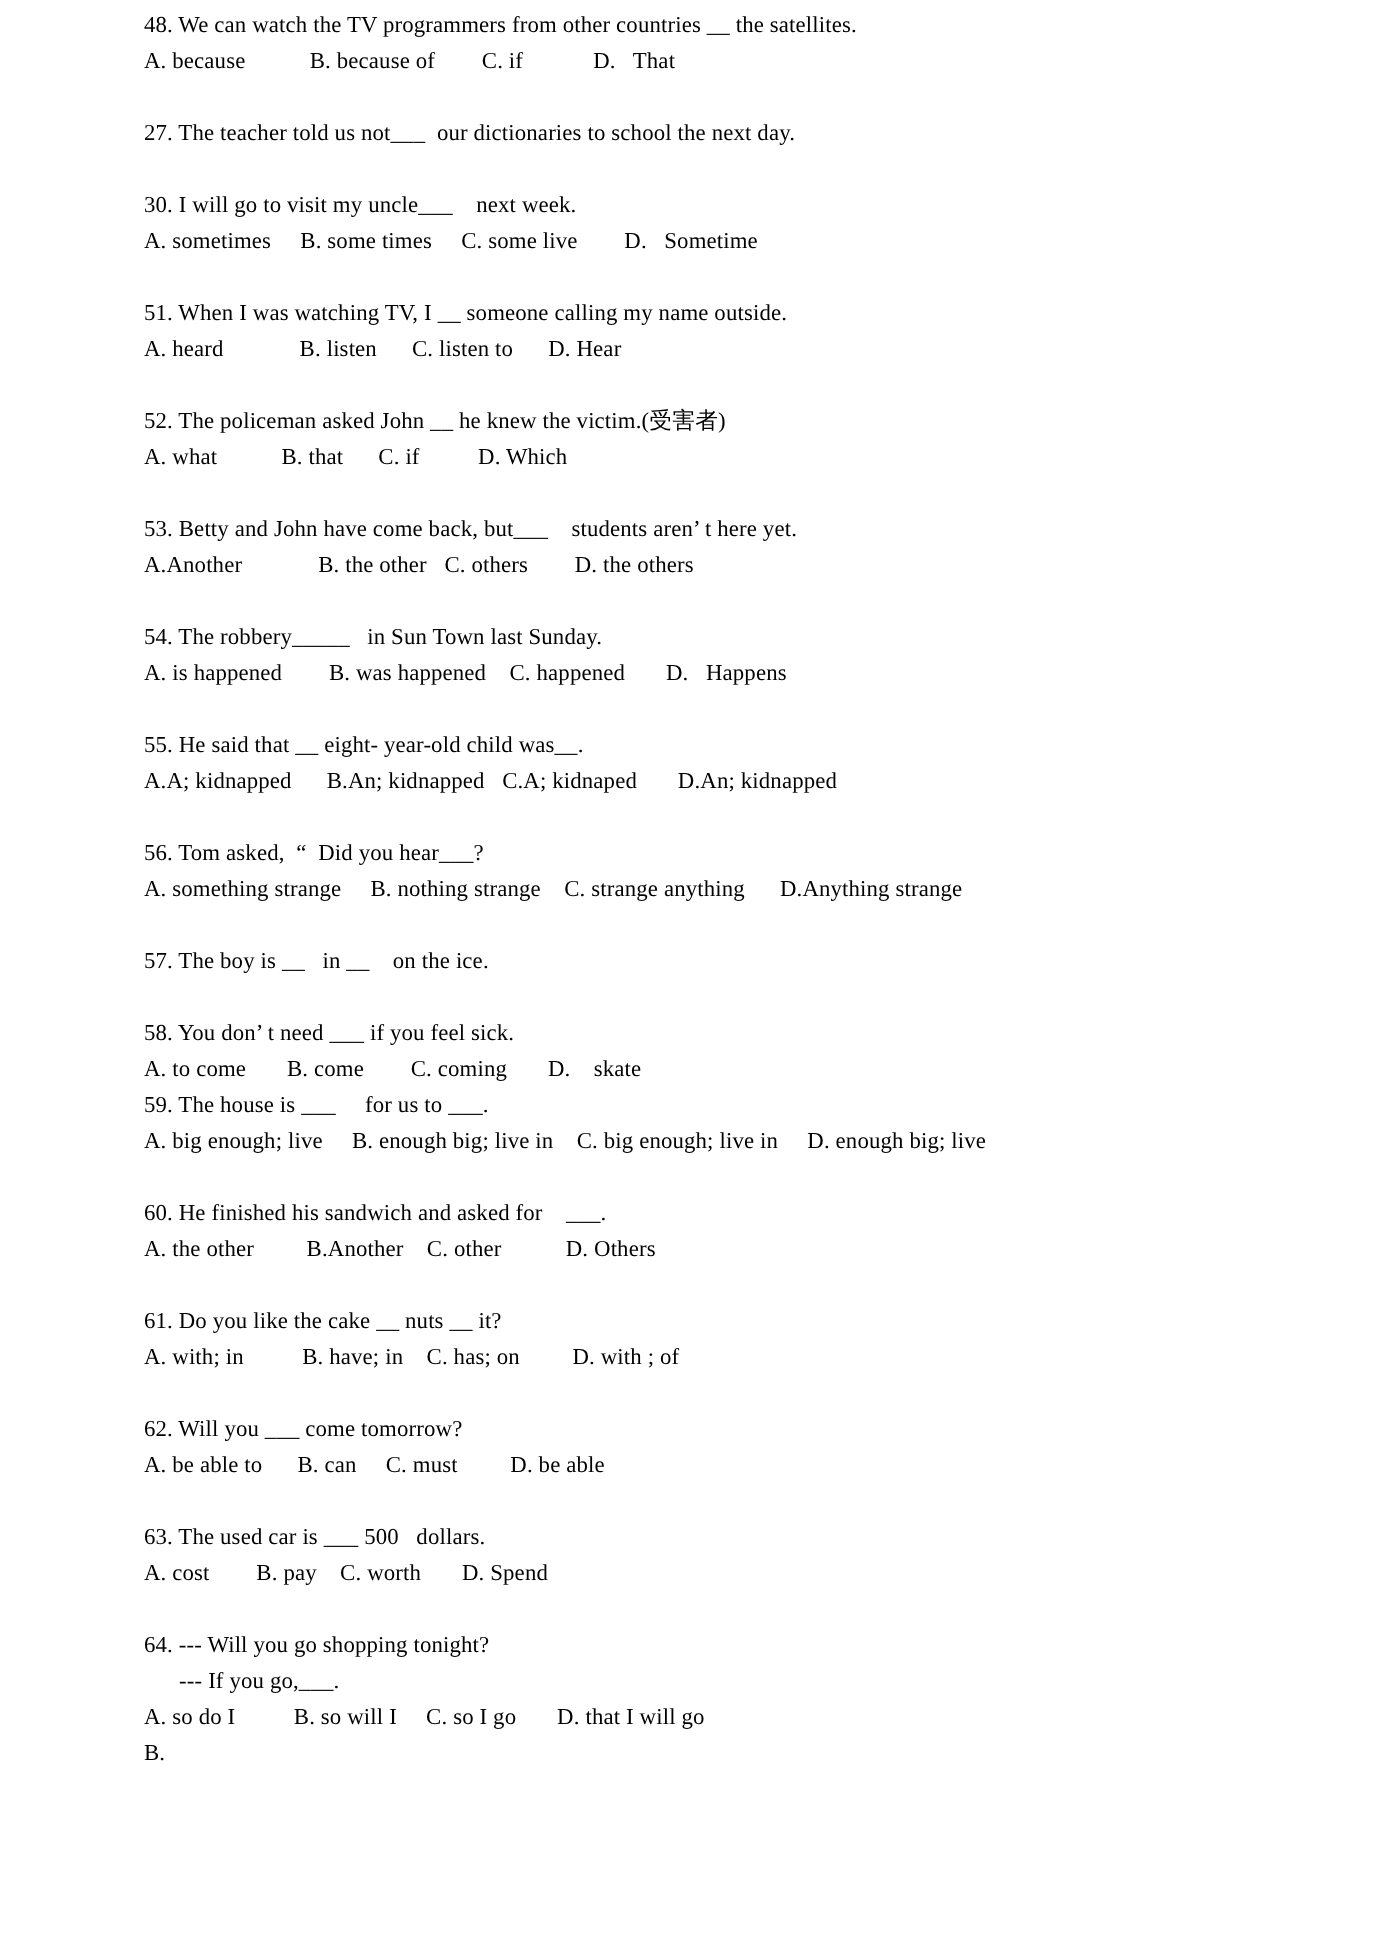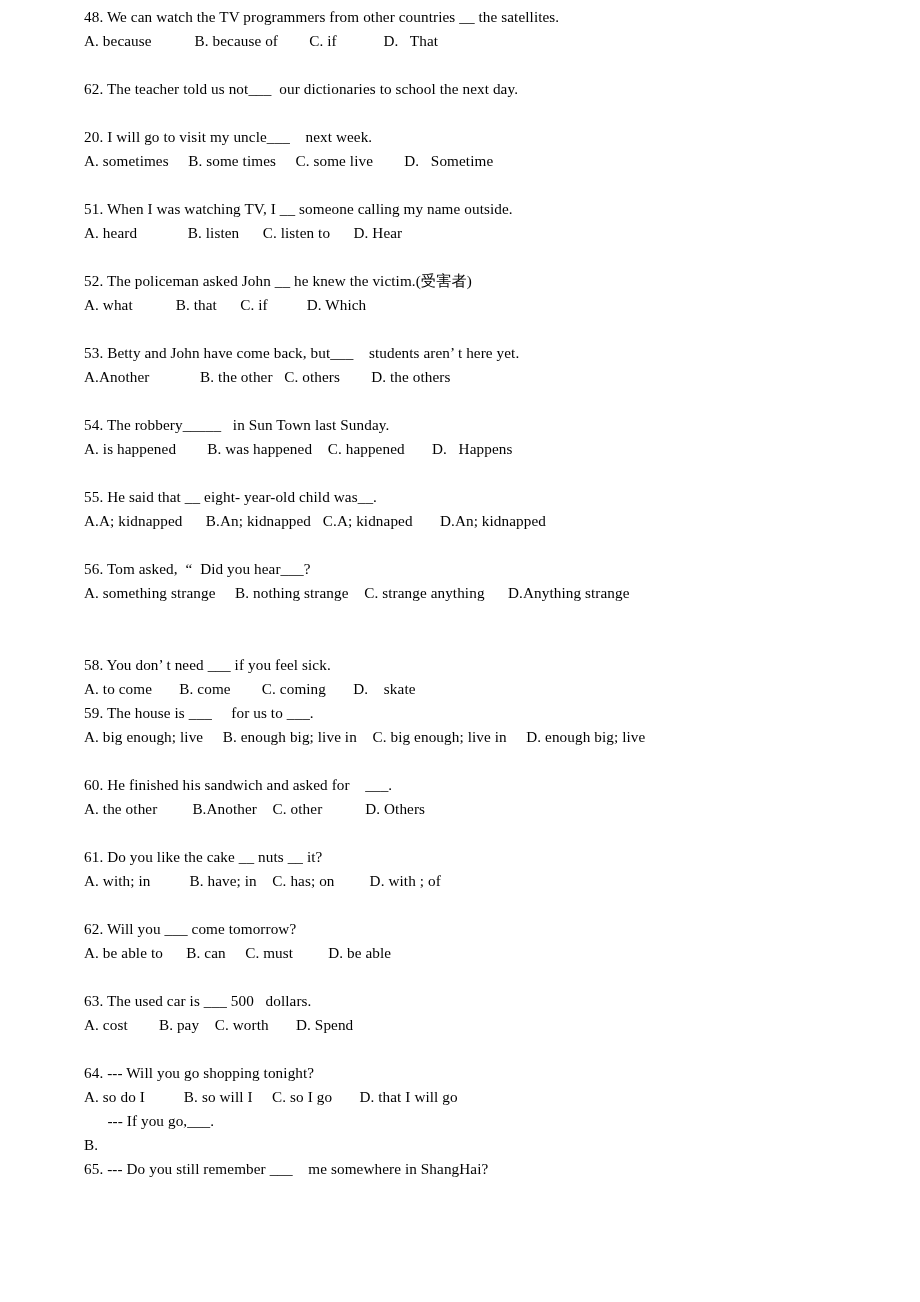--- a/index.html
+++ b/index.html
@@ -18,21 +18,21 @@
   }
   .page {
     position: relative;
     width: 920px;
     height: 1302px;
     padding: 0;
     box-sizing: border-box;
   }
   .content {
     position: absolute;
-    left: 84px;
+    left: 96px;
     top: 5px;
     width: 800px;
   }
   .line {
     font-size: 15.2px;
     line-height: 24px;
     white-space: pre;
     letter-spacing: 0.1px;
     font-family: "Liberation Serif", "DejaVu Serif", serif;
   }
@@ -47,24 +47,24 @@
 </head>
 <body>
 
 <div class="page">
   <div class="content">
 
     <div class="line q-line">48. We can watch the TV programmers from other countries __ the satellites.</div>
     <div class="line opt-line">A. because           B. because of        C. if            D.   That</div>
     <div class="spacer"></div>
 
-    <div class="line q-line">62. The teacher told us not___  our dictionaries to school the next day.</div>
+    <div class="line q-line">27. The teacher told us not___  our dictionaries to school the next day.</div>
     <div class="spacer"></div>
 
-    <div class="line q-line">20. I will go to visit my uncle___    next week.</div>
+    <div class="line q-line">30. I will go to visit my uncle___    next week.</div>
     <div class="line opt-line">A. sometimes     B. some times     C. some live        D.   Sometime</div>
     <div class="spacer"></div>
 
     <div class="line q-line">51. When I was watching TV, I __ someone calling my name outside.</div>
     <div class="line opt-line">A. heard             B. listen      C. listen to      D. Hear</div>
     <div class="spacer"></div>
 
     <div class="line q-line">52. The policeman asked John __ he knew the victim.(受害者)</div>
     <div class="line opt-line">A. what           B. that      C. if          D. Which</div>
     <div class="spacer"></div>
@@ -78,20 +78,21 @@
     <div class="spacer"></div>
 
     <div class="line q-line">55. He said that __ eight- year-old child was__.</div>
     <div class="line opt-line">A.A; kidnapped      B.An; kidnapped   C.A; kidnaped       D.An; kidnapped</div>
     <div class="spacer"></div>
 
     <div class="line q-line">56. Tom asked,  “  Did you hear___?</div>
     <div class="line opt-line">A. something strange     B. nothing strange    C. strange anything      D.Anything strange</div>
     <div class="spacer"></div>
 
+    <div class="line q-line">57. The boy is __   in __    on the ice.</div>
     <div class="spacer"></div>
 
     <div class="line q-line">58. You don’ t need ___ if you feel sick.</div>
     <div class="line opt-line">A. to come       B. come        C. coming       D.    skate</div>
 
     <div class="line q-line">59. The house is ___     for us to ___.</div>
     <div class="line opt-line">A. big enough; live     B. enough big; live in    C. big enough; live in     D. enough big; live</div>
     <div class="spacer"></div>
 
     <div class="line q-line">60. He finished his sandwich and asked for    ___.</div>
@@ -104,20 +105,19 @@
 
     <div class="line q-line">62. Will you ___ come tomorrow?</div>
     <div class="line opt-line">A. be able to      B. can     C. must         D. be able</div>
     <div class="spacer"></div>
 
     <div class="line q-line">63. The used car is ___ 500   dollars.</div>
     <div class="line opt-line">A. cost        B. pay    C. worth       D. Spend</div>
     <div class="spacer"></div>
 
     <div class="line q-line">64. --- Will you go shopping tonight?</div>
+    <div class="line q-line">      --- If you go,___.</div>
     <div class="line opt-line">A. so do I          B. so will I     C. so I go       D. that I will go</div>
-    <div class="line q-line">      --- If you go,___.</div>
     <div class="line opt-line">B.</div>
 
-    <div class="line q-line">65. --- Do you still remember ___    me somewhere in ShangHai?</div>
 
   </div>
 </div>
 
 </body></html>

